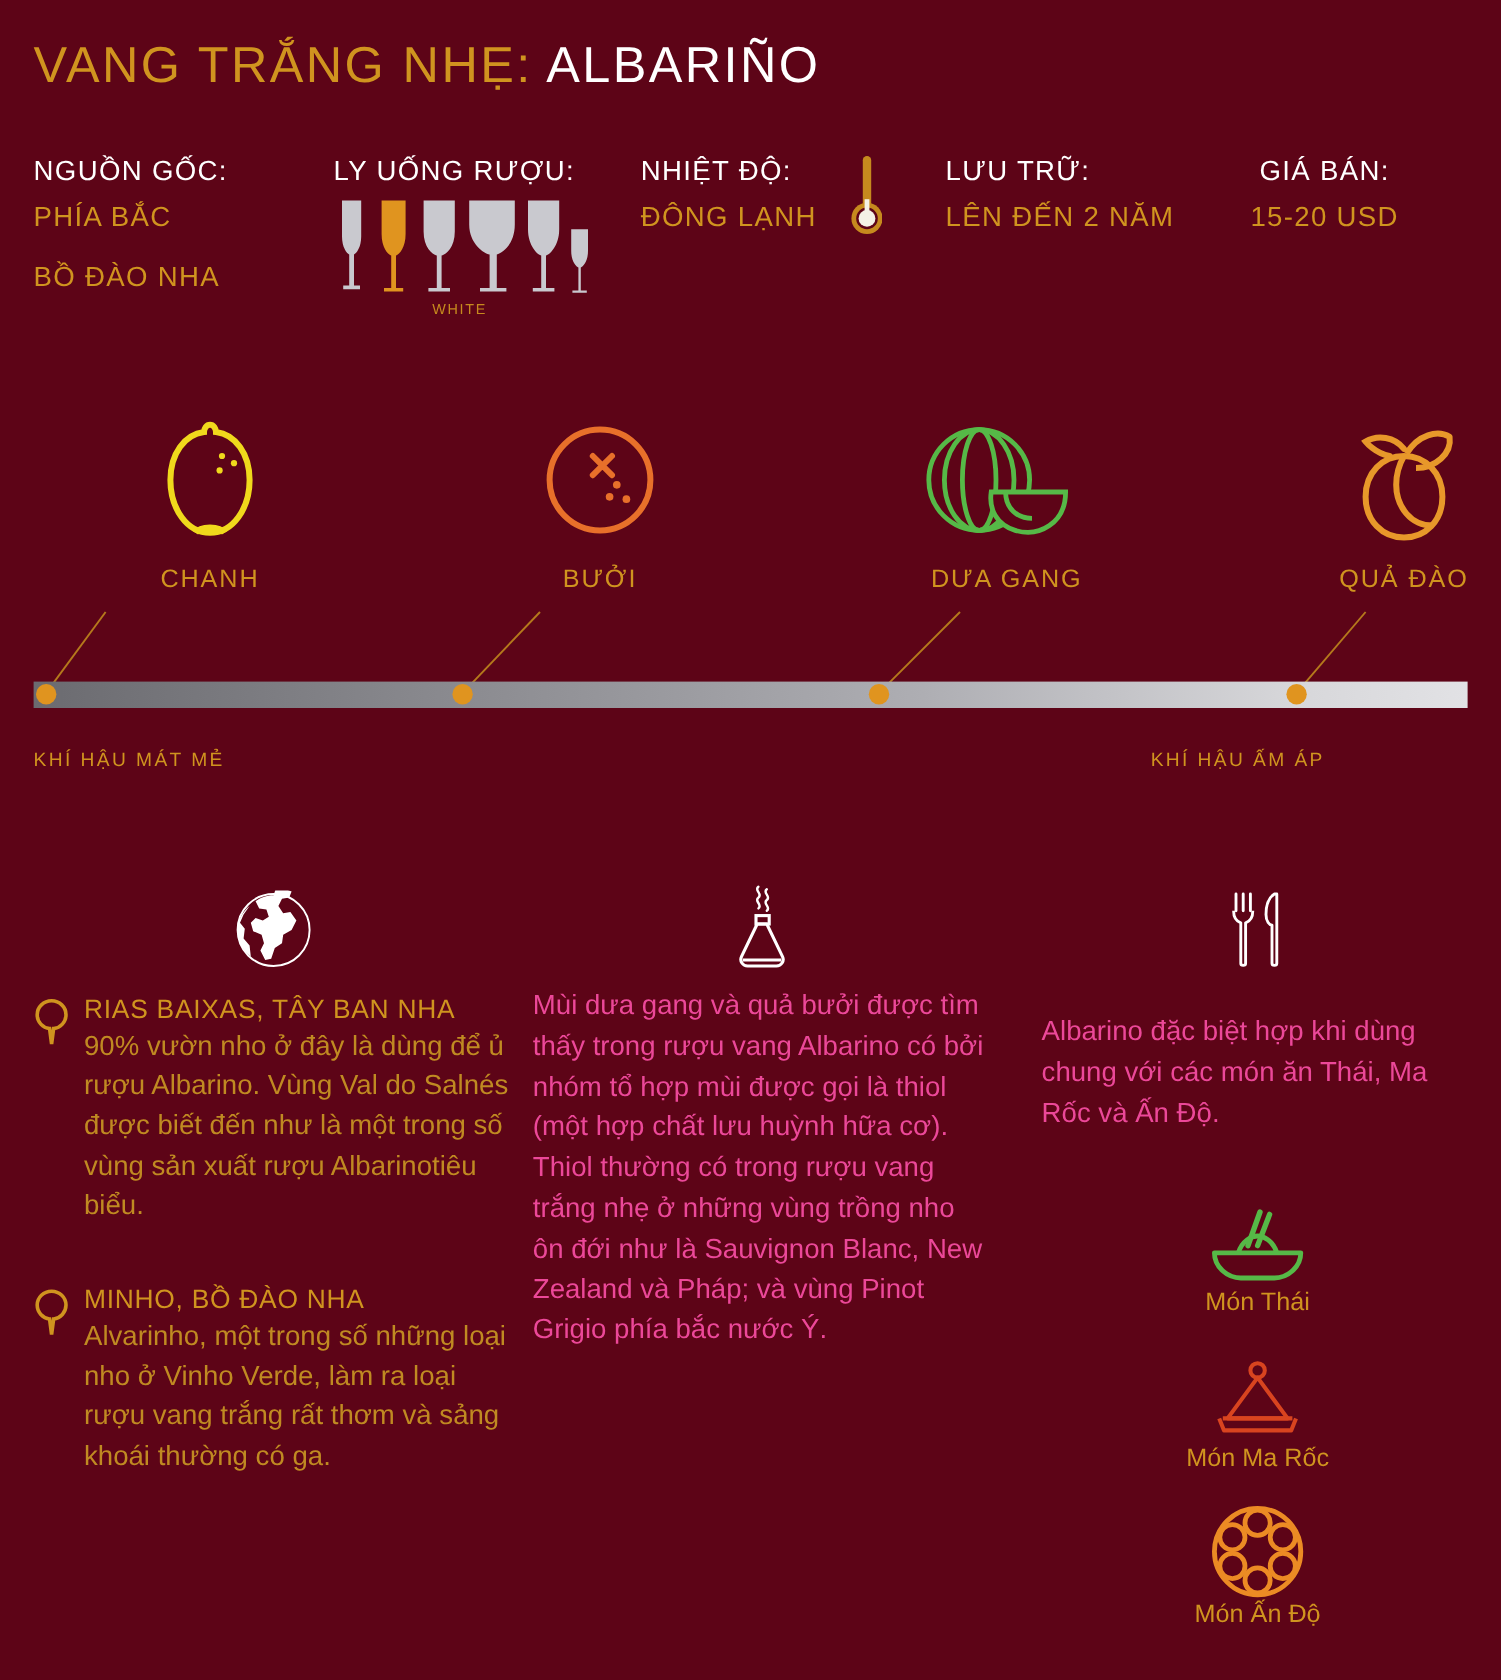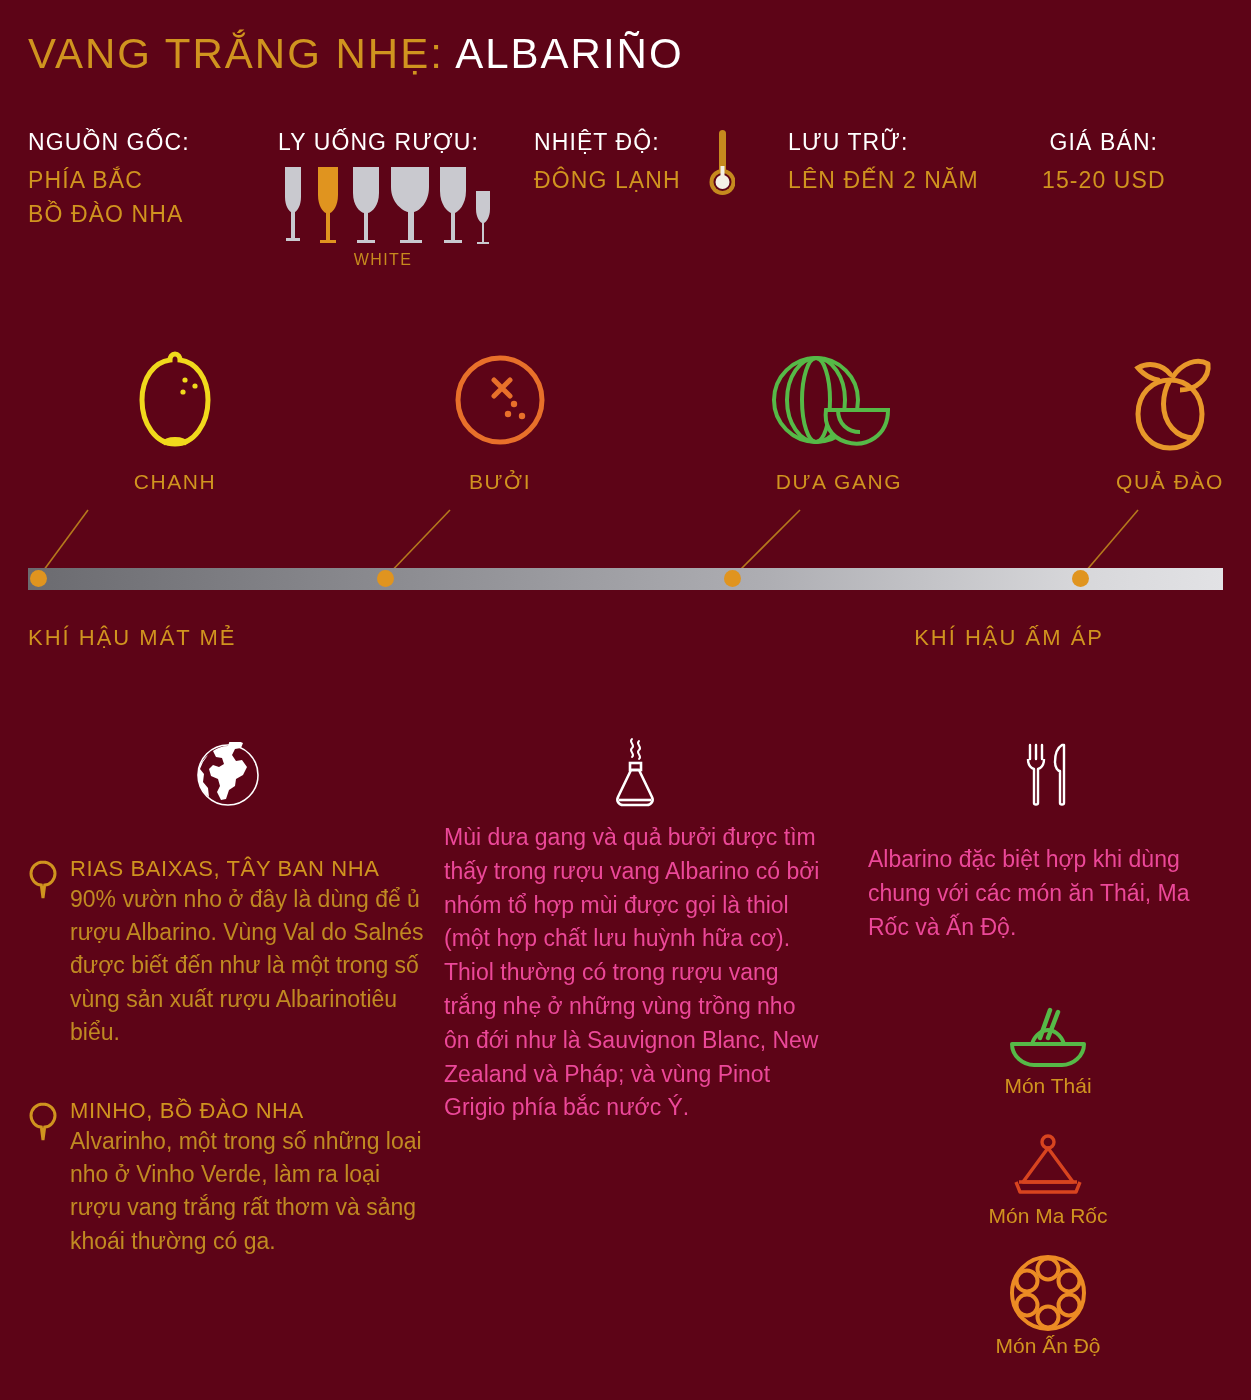--- a/index.html
+++ b/index.html
@@ -25,53 +25,53 @@
   .meta-val{color:#d0941f;font-size:23px;letter-spacing:1.1px;white-space:nowrap;line-height:1.5;margin-top:6px;}
 
   #col-origin{left:28px;}
   #col-glass{left:278px;}
   #col-temp{left:534px;}
   #col-store{left:788px;}
   #col-price{left:1042px;text-align:center;}
 
   .glass-row{position:relative;margin-top:8px;height:80px;width:210px;}
   .glass{position:absolute;bottom:0;}
-  .white-cap{color:#c68a1e;font-size:16px;letter-spacing:1.4px;margin-top:6px;text-align:center;width:210px;}
+  .white-cap{color:#c68a1e;font-size:12px;letter-spacing:1.4px;margin-top:6px;text-align:center;width:210px;}
 
   .thermo{position:absolute;left:175px;top:2px;}
 
   
   .scale{position:absolute;left:0;top:340px;width:1132px;height:320px;}
   .fruit{position:absolute;text-align:center;width:230px;}
   .fruit .cap{color:#d0941f;font-size:21px;letter-spacing:1.6px;margin-top:6px;white-space:nowrap;}
   #fruit-0{left:60px;}
   #fruit-1{left:385px;}
   #fruit-2{left:724px;}
   #fruit-3{left:1055px;}
 
   .bar{position:absolute;left:28px;top:228px;width:1195px;height:22px;
        background:linear-gradient(to right,#6b6b70 0%,#8d8d92 32%,#aeaeb3 62%,#d7d7da 88%,#e2e2e5 100%);}
   .dot{position:absolute;width:17px;height:17px;border-radius:50%;background:#e0941f;top:230px;}
 
-  .climate{position:absolute;top:285px;color:#d0941f;font-size:22px;letter-spacing:2px;white-space:nowrap;}
+  .climate{position:absolute;top:285px;color:#d0941f;font-size:16px;letter-spacing:2px;white-space:nowrap;}
   #climate-cool{left:28px;}
   #climate-warm{right:28px;}
 
   
   .cols{position:absolute;left:0;top:735px;width:1251px;height:665px;}
   .col{position:absolute;top:0;}
   #col-region{left:28px;width:400px;}
   #col-aroma{left:444px;width:380px;}
   #col-food{left:868px;width:360px;}
 
   .col-icon{height:80px;display:flex;align-items:center;justify-content:center;}
   .col-head{color:#ffffff;font-size:24px;letter-spacing:1.3px;margin-top:24px;white-space:nowrap;}
   .col-body{color:#ec4899;font-size:23px;line-height:1.47;margin-top:6px;}
 
-  .region-item{display:flex;margin-top:40px;}
+  .region-item{display:flex;margin-top:12px;}
   .pin{flex:0 0 auto;width:42px;padding-top:4px;}
   .region-text{flex:1 1 auto;}
   .region-title{color:#d0941f;font-size:22px;letter-spacing:0.6px;line-height:1.25;}
   .region-desc{color:#c08a22;font-size:23px;line-height:1.45;}
 
   .food-list{margin-top:50px;}
   .food-item{text-align:center;margin-bottom:26px;}
   .food-item .fcap{color:#d0941f;font-size:21px;margin-top:2px;}
   .food-icon{height:78px;display:flex;align-items:flex-end;justify-content:center;}
 </style>
@@ -83,21 +83,21 @@
   <div class="title">
     <span class="gold">VANG TRẮNG NHẸ:</span>
     <span class="white">ALBARIÑO</span>
   </div>
 
   <div class="meta">
 
     <div class="meta-col" id="col-origin">
       <div class="meta-lab">NGUỒN GỐC:</div>
       <div class="meta-val">PHÍA BẮC</div>
-      <div class="meta-val" style="margin-top:0">BỒ ĐÀO NHA</div>
+      <div class="meta-val" style="margin-top:16px">BỒ ĐÀO NHA</div>
     </div>
 
     <div class="meta-col" id="col-glass">
       <div class="meta-lab">LY UỐNG RƯỢU:</div>
       <div class="glass-row">
 
         <svg class="glass" style="left:0px" width="30" height="80" viewBox="0 0 30 80">
           <path fill="#c9c9cf" d="M7 2h16v30c0 9-4 14-6 15v26h5v3H8v-3h5V47c-2-1-6-6-6-15z"></path>
         </svg>
 

